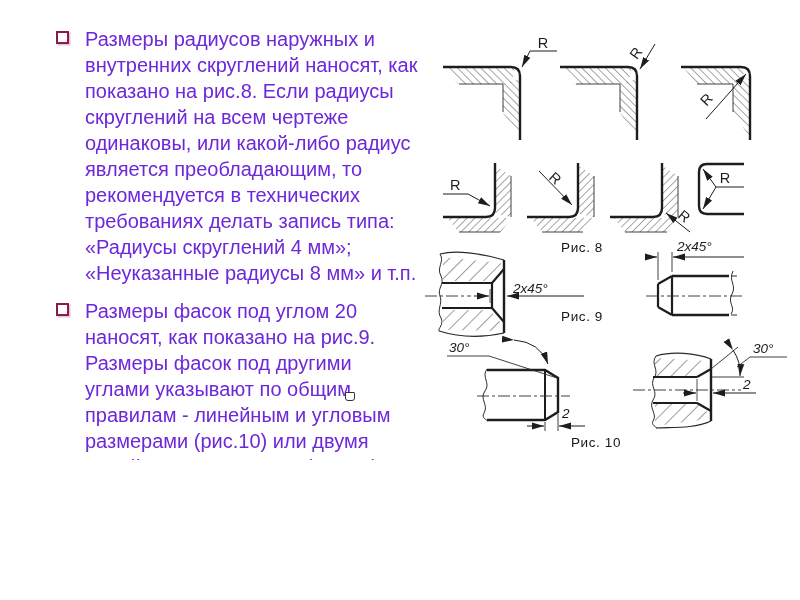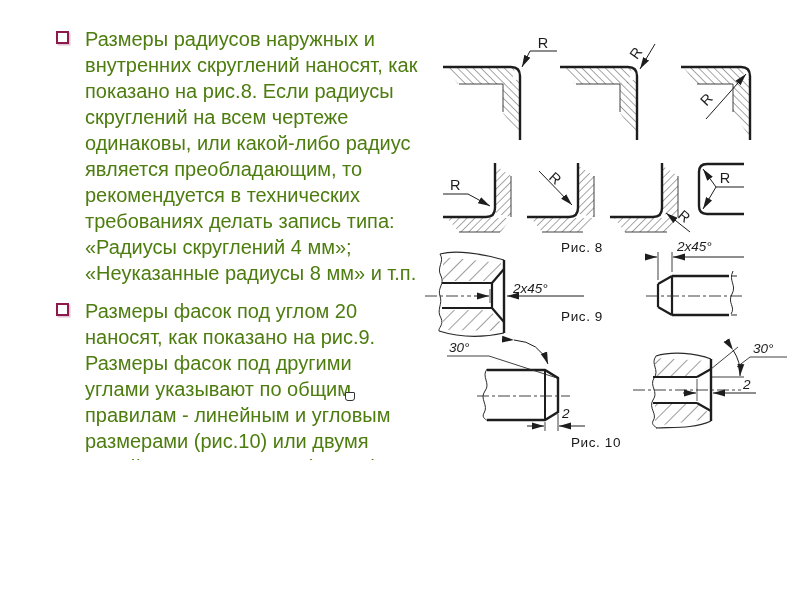--- a/index.html
+++ b/index.html
@@ -1,17 +1,17 @@
 <!DOCTYPE html>
 <html><head>
 <meta charset="utf-8">
 <style>
   html,body{margin:0;padding:0;background:#fff;}
   .slide{position:relative;width:800px;height:460px;background:#ffffff;overflow:hidden;
-         font-family:"Liberation Sans",sans-serif;color:#4d7c0f;text-decoration:underline;}
+         font-family:"Liberation Sans",sans-serif;color:#6d28d9;text-decoration:underline;}
   .text-col{position:absolute;left:56px;top:26px;width:376px;}
   .item{display:flex;margin-bottom:12px;}
   .bullet{flex:0 0 13px;width:13px;height:13px;margin-top:5px;margin-right:16px;
           border:2.5px solid #8C1A4C;box-sizing:border-box;background:#fff;
           box-shadow:1.5px 1.5px 0 rgba(140,26,76,.25);}
   .item p{margin:0;font-size:20px;line-height:26px;width:336px;letter-spacing:0px;}
   .artifact{position:absolute;left:345px;top:392px;width:8px;height:7px;
             border:1.3px solid #333;border-radius:1px 1px 3px 3px;background:#fff;}
   svg{position:absolute;left:0;top:0;}
   .cap{font:13.5px "Liberation Sans",sans-serif;fill:#161616;letter-spacing:.6px;}

